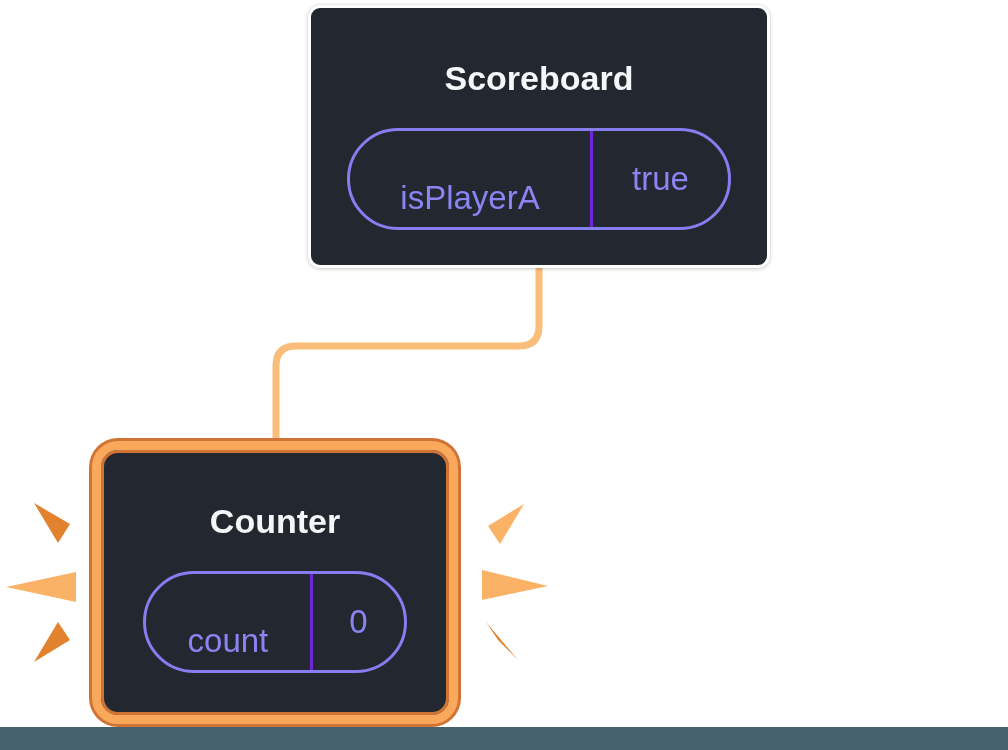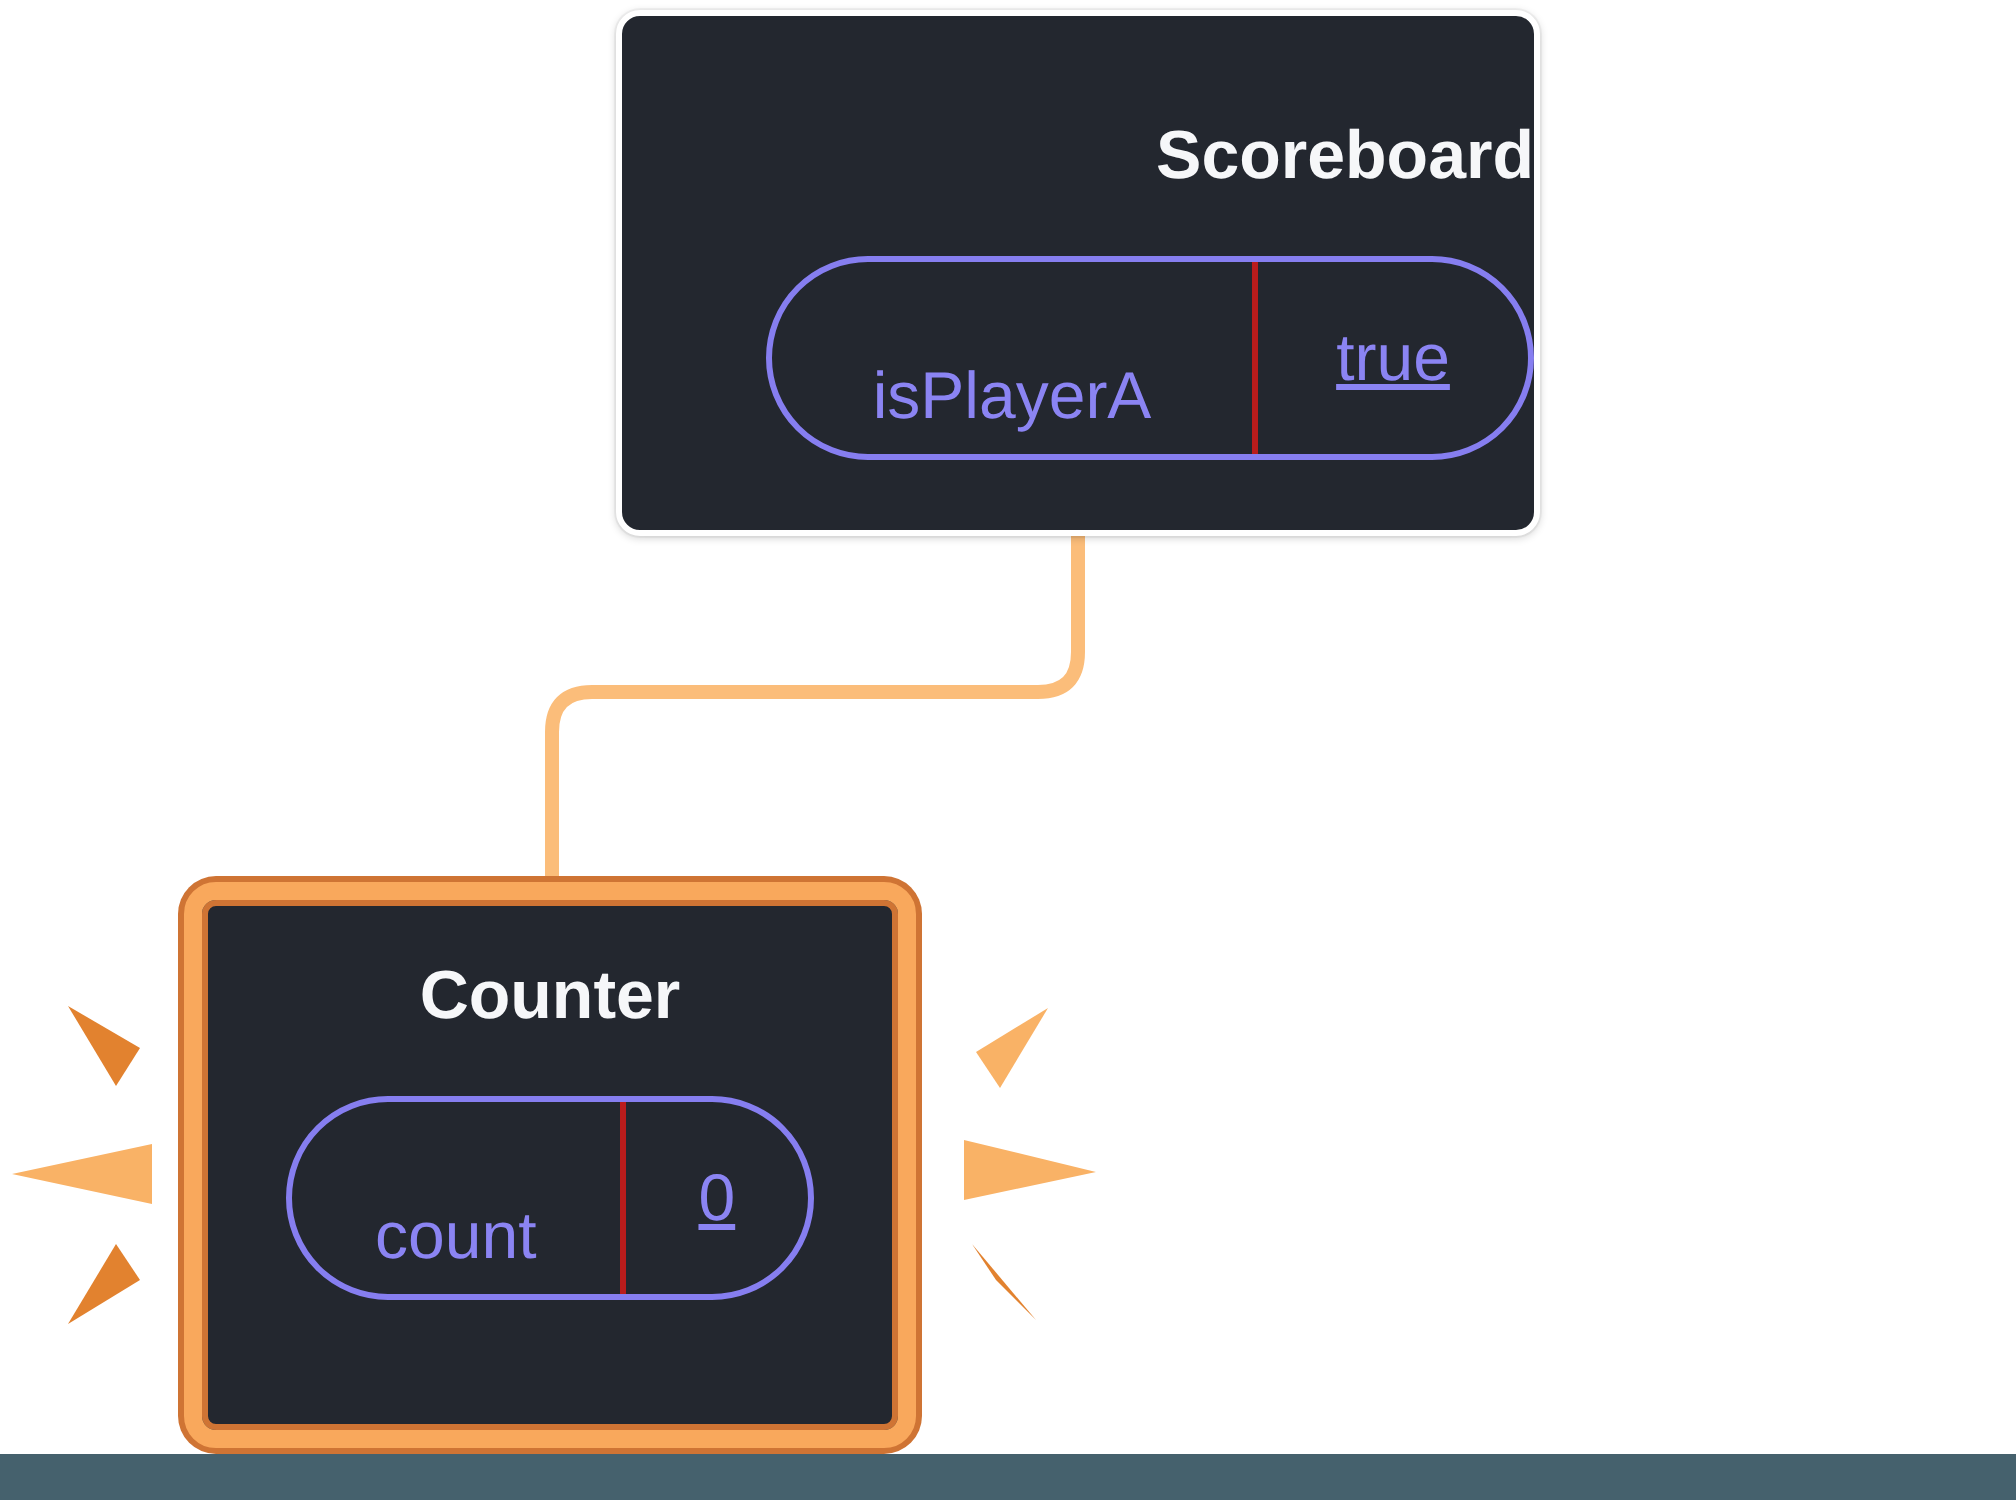--- a/index.html
+++ b/index.html
@@ -33,31 +33,30 @@
   }
   .node-scoreboard {
     left: 308px;
     top: 5px;
     width: 462px;
     height: 263px;
     border: 3px solid #ffffff;
     border-radius: 12px;
     box-shadow: 0 1px 4px rgba(0,0,0,0.18), 0 0 0 1px rgba(0,0,0,0.04);
     padding-top: 50px;
-    align-items: flex-end;
   }
   .node-counter {
     left: 92px;
     top: 441px;
     width: 366px;
     height: 283px;
     border: 9px solid #f9a85c;
-    border-radius: 16px;
+    border-radius: 26px;
     box-shadow: 0 0 0 3px #cf7434, inset 0 0 0 3px #cf7434;
-    padding-top: 28px;
+    padding-top: 51px;
   }
   .node-title {
     color: #f6f7f9;
     font-size: 34px;
     font-weight: 700;
     line-height: 40px;
     text-align: center;
   }
   .state-pill {
     margin-top: 30px;
@@ -73,21 +72,21 @@
   .pill-counter   { width: 264px; }
   .state-cell {
     display: flex;
     align-items: center;
     justify-content: center;
     color: #8b84f3;
     font-size: 33px;
     font-weight: 400;
   }
   .state-name  { width: 63.5%; margin-top: 38px; }
-  .state-value { flex: 1; border-left: 3px solid #b91c1c; text-decoration: underline; }
+  .state-value { flex: 1; border-left: 3px solid #6d28d9; }
   .bottom-band {
     position: absolute;
     left: 0;
     top: 727px;
     width: 1008px;
     height: 23px;
     background: #45616d;
   }
 </style>
 </head>

